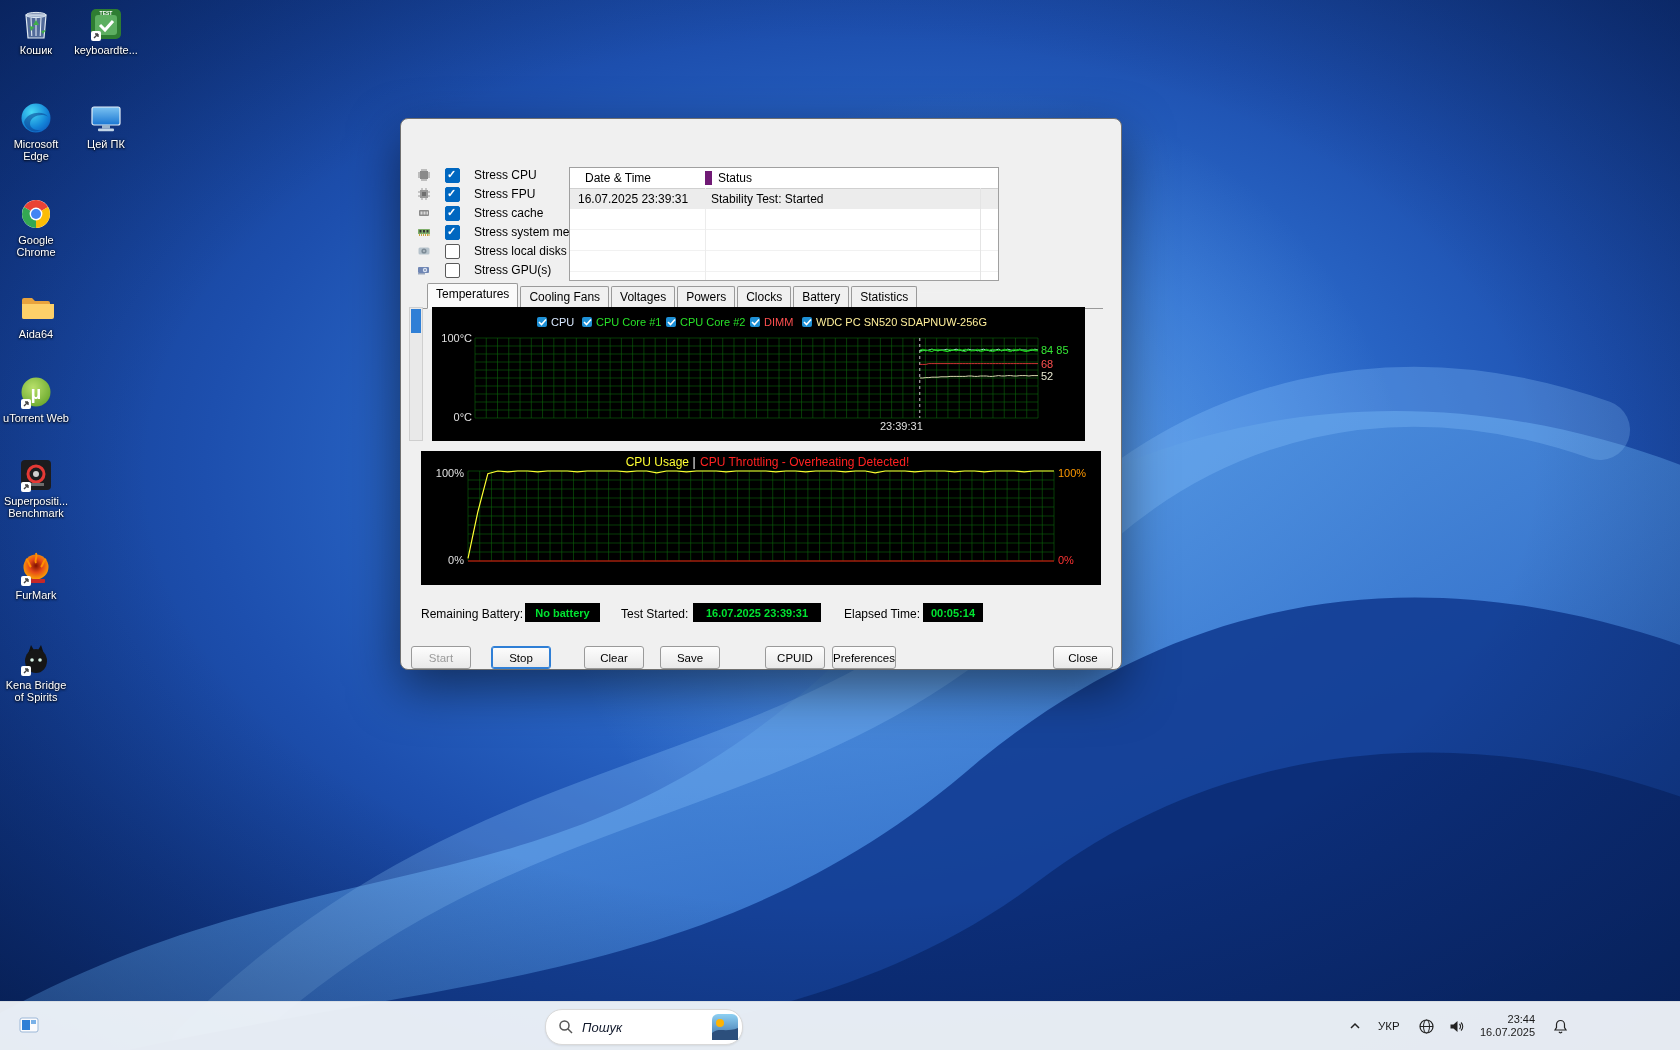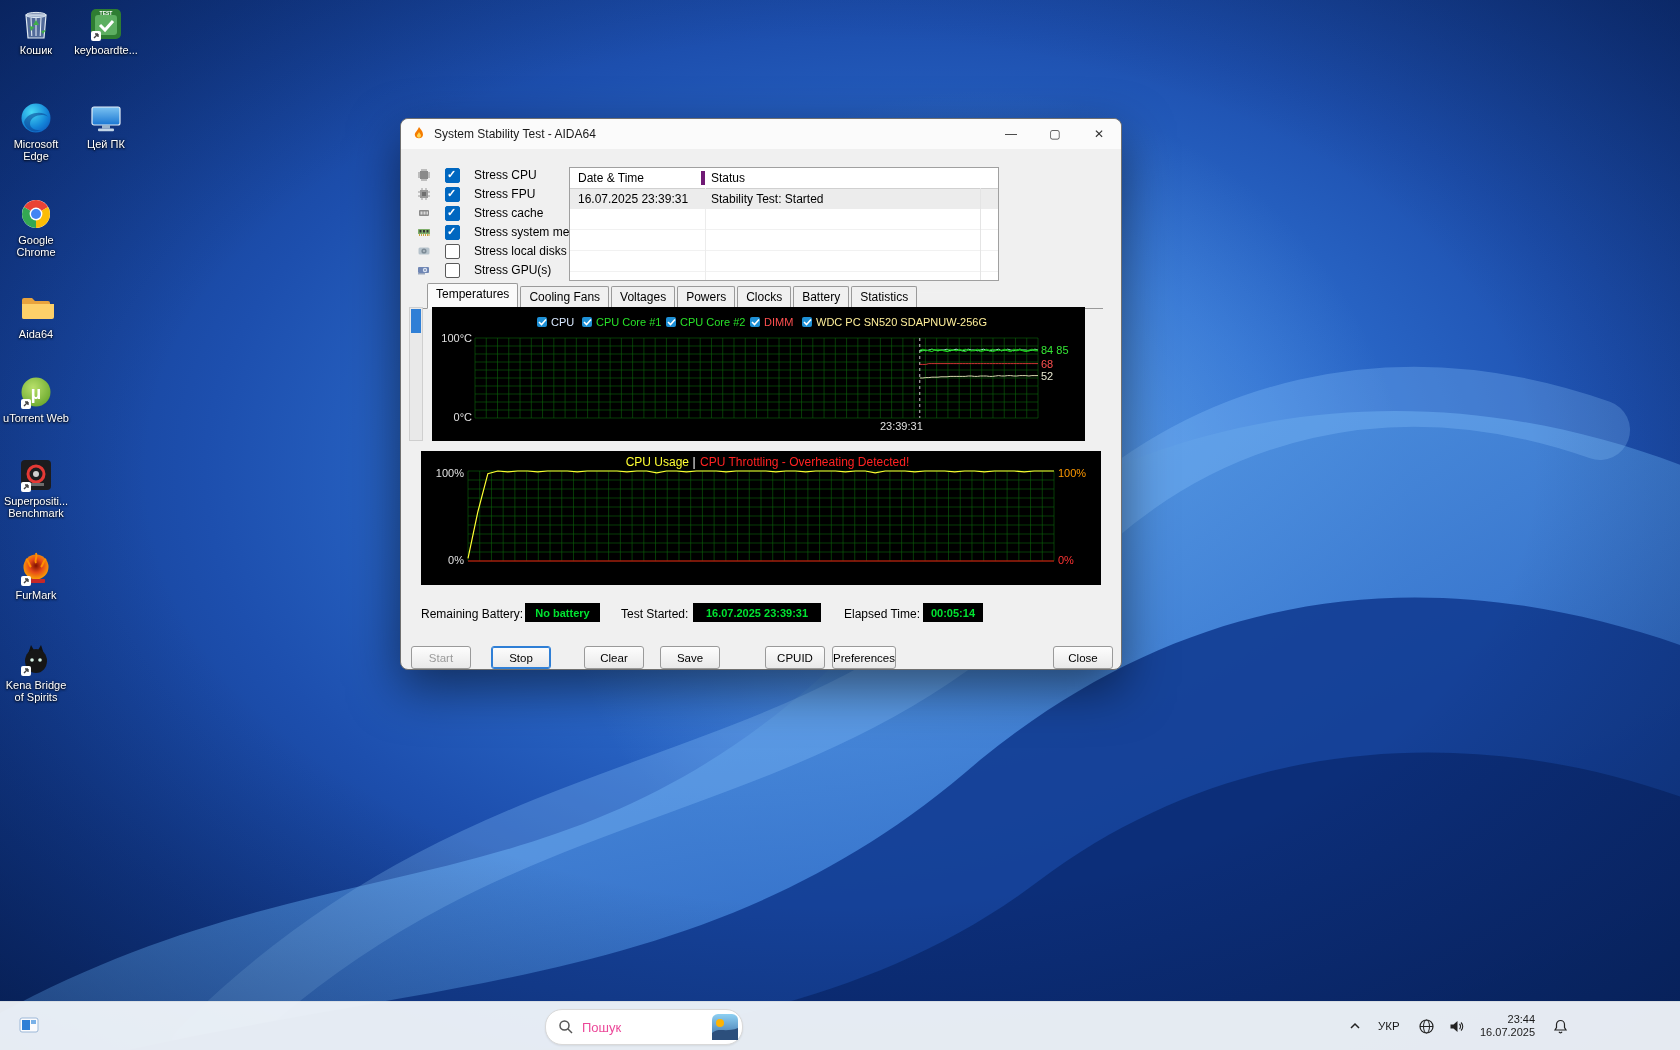--- a/index.html
+++ b/index.html
@@ -22,21 +22,21 @@
   .titlebar .t{margin-left:7px;font-size:12px;color:#1a1a1a;}
   .capbtns{margin-left:auto;display:flex;height:30px;}
   .capbtn{width:44px;height:30px;display:flex;align-items:center;justify-content:center;font-size:12px;color:#333;}
   .capbtn.close{border-radius:0 8px 0 0;}
   .stress-row{position:absolute;display:flex;align-items:center;gap:14px;height:16px;left:16px;}
   .cb{width:13px;height:13px;border:1px solid #5a5a5a;background:#fff;position:relative;border-radius:2px;flex:0 0 13px;}
   .cb.on{background:#0067c0;border-color:#0067c0;}
   .cb.on::after{content:"✓";position:absolute;left:1px;top:-1px;color:#fff;font-size:11px;font-weight:bold;}
   #log-table{position:absolute;left:168px;top:48px;width:428px;height:112px;background:#fff;border:1px solid #a0a0a0;}
   .lt-head{display:flex;height:20px;border-bottom:1px solid #d0d0d0;align-items:center;}
-  .lt-h1{width:135px;padding-left:8px;border-right:4px solid #701a75;box-sizing:border-box;}
+  .lt-h1{width:135px;padding-left:8px;border-right:7px solid #701a75;box-sizing:border-box;margin-left:7px;}
   .lt-h2{flex:1;padding-left:6px;}
   .lt-row{display:flex;height:20px;align-items:center;background:#ececec;}
   .lt-c1{width:135px;padding-left:8px;box-sizing:border-box;}
   .lt-c2{flex:1;padding-left:6px;}
   .lt-empty{height:20px;border-bottom:1px solid #f1f1f1;}
   .lt-vline{position:absolute;left:135px;top:20px;bottom:0;border-left:1px solid #ececec;}
   .lt-sbar{position:absolute;right:17px;top:20px;bottom:0;border-left:1px solid #e4e4e4;}
   #tabs{position:absolute;left:18px;top:167px;right:18px;height:22px;display:flex;align-items:flex-end;border-bottom:1px solid #9a9a9a;}
   .tab{padding:3px 8px;border:1px solid #9a9a9a;border-bottom:none;background:#f0f0f0;margin-right:2px;
     font-size:12px;border-radius:2px 2px 0 0;height:15px;}
@@ -53,21 +53,21 @@
     border:1px solid #9a9a9a;border-radius:3px;font-size:11.5px;display:flex;align-items:center;justify-content:center;color:#000;}
   .btn.disabled{color:#9b9b9b;}
   .btn.focused{border-color:#2f7fd6;box-shadow:inset 0 0 0 1px #2f7fd6;}
   
   #taskbar{position:absolute;left:0;right:0;bottom:0;height:48px;background:rgba(241,245,250,.95);
     border-top:1px solid rgba(0,0,0,.06);}
   .tb-abs{position:absolute;top:7px;}
   .tb-icon{width:38px;height:34px;border-radius:5px;display:flex;align-items:center;justify-content:center;position:relative;}
   #search-pill{position:absolute;left:545px;top:7px;width:196px;height:34px;background:#fff;border:1px solid #d9d9d9;
     border-radius:17px;display:flex;align-items:center;box-shadow:0 1px 2px rgba(0,0,0,.08);}
-  #search-pill .ph{color:#ec4899;font-size:13px;margin-left:8px;flex:1;}
+  #search-pill .ph{color:#0f172a;font-size:13px;margin-left:8px;flex:1;font-style:italic;}
   .tray{position:absolute;top:0;height:48px;display:flex;align-items:center;}
   .tray-lang{font-size:11.5px;color:#1b1b1b;}
   .tray-clock{font-size:11px;color:#1b1b1b;text-align:right;line-height:13px;}
 </style>
 </head>
 <body>
 
 <div id="wallpaper">
   <svg width="1680" height="1050" viewBox="0 0 1680 1050">
     <defs>
@@ -222,32 +222,20 @@
     <ellipse cx="18" cy="20" rx="11" ry="12" fill="#161616"></ellipse>
     <circle cx="14" cy="19" r="1.8" fill="#d8f3e6"></circle>
     <circle cx="22" cy="19" r="1.8" fill="#d8f3e6"></circle>
     <rect x="3" y="25" width="10" height="10" rx="2" fill="#fff"></rect>
     <path d="M6 32 l4 -4 m0 0 h-3 m3 0 v3" stroke="#444" stroke-width="1.4" fill="none"></path>
   </svg>
   <div class="lbl">Kena Bridge of Spirits</div>
 </div>
 
 <div id="win">
-  <div class="titlebar">
-    <svg width="16" height="16" viewBox="0 0 16 16">
-      <path d="M8 1 C10 4 12 5 12 9 A4.2 4.2 0 0 1 3.8 9 C3.8 6 6.5 5 8 1 Z" fill="#f57c00"></path>
-      <path d="M8 6 C9 8 10 8.3 10 10 A2.1 2.1 0 0 1 5.9 10 C5.9 8.4 7.2 8 8 6 Z" fill="#ffd54f"></path>
-    </svg>
-    <span class="t">System Stability Test - AIDA64</span>
-    <div class="capbtns">
-      <div class="capbtn">—</div>
-      <div class="capbtn">▢</div>
-      <div class="capbtn close">✕</div>
-    </div>
-  </div>
 
   <div class="stress-row" style="top:48px">
     <svg width="14" height="14" viewBox="0 0 14 14">
         <rect x="3" y="3" width="8" height="8" fill="#8a8a8a"></rect>
         <path d="M5 1 v2 M7 1 v2 M9 1 v2 M5 11 v2 M7 11 v2 M9 11 v2 M1 5 h2 M1 7 h2 M1 9 h2 M11 5 h2 M11 7 h2 M11 9 h2" stroke="#8a8a8a" stroke-width="1"></path>
       </svg>
     <span class="cb on"></span>
     <span>Stress CPU</span>
   </div>
   <div class="stress-row" style="top:67px">

